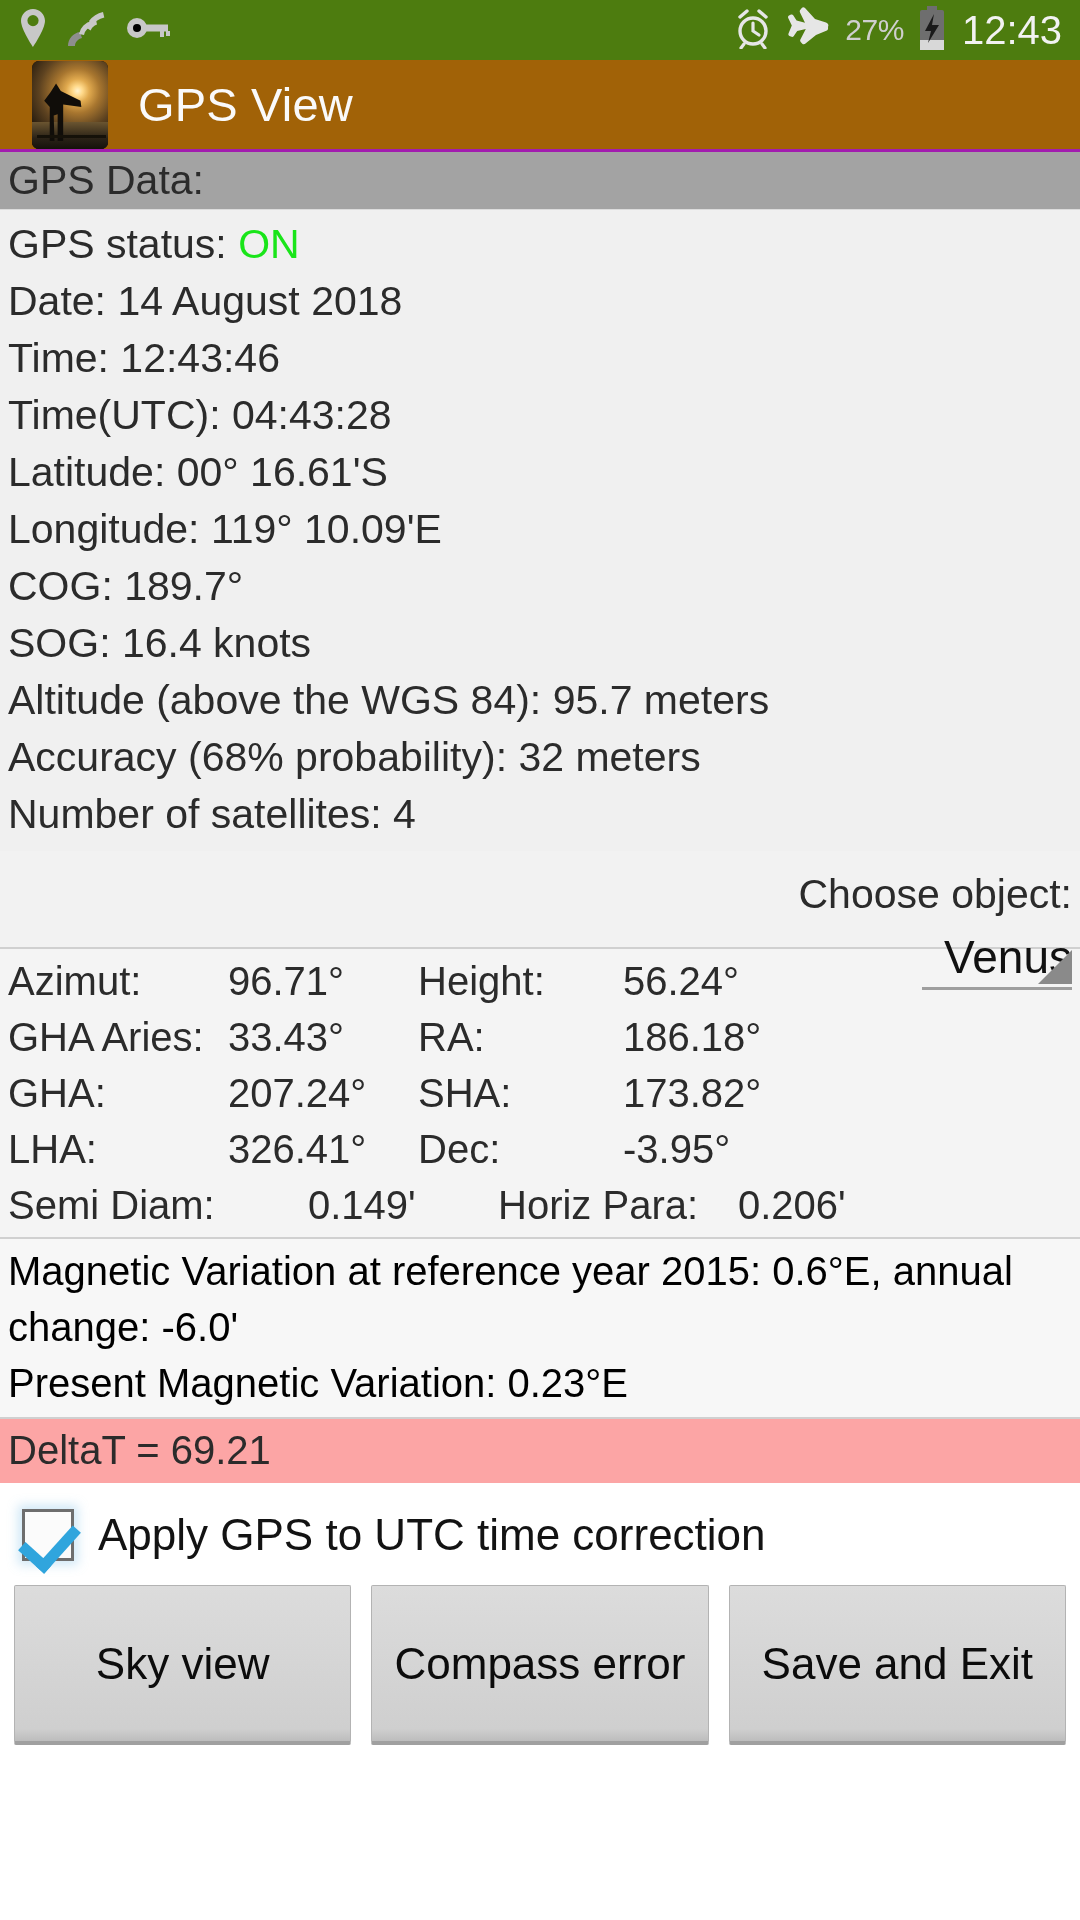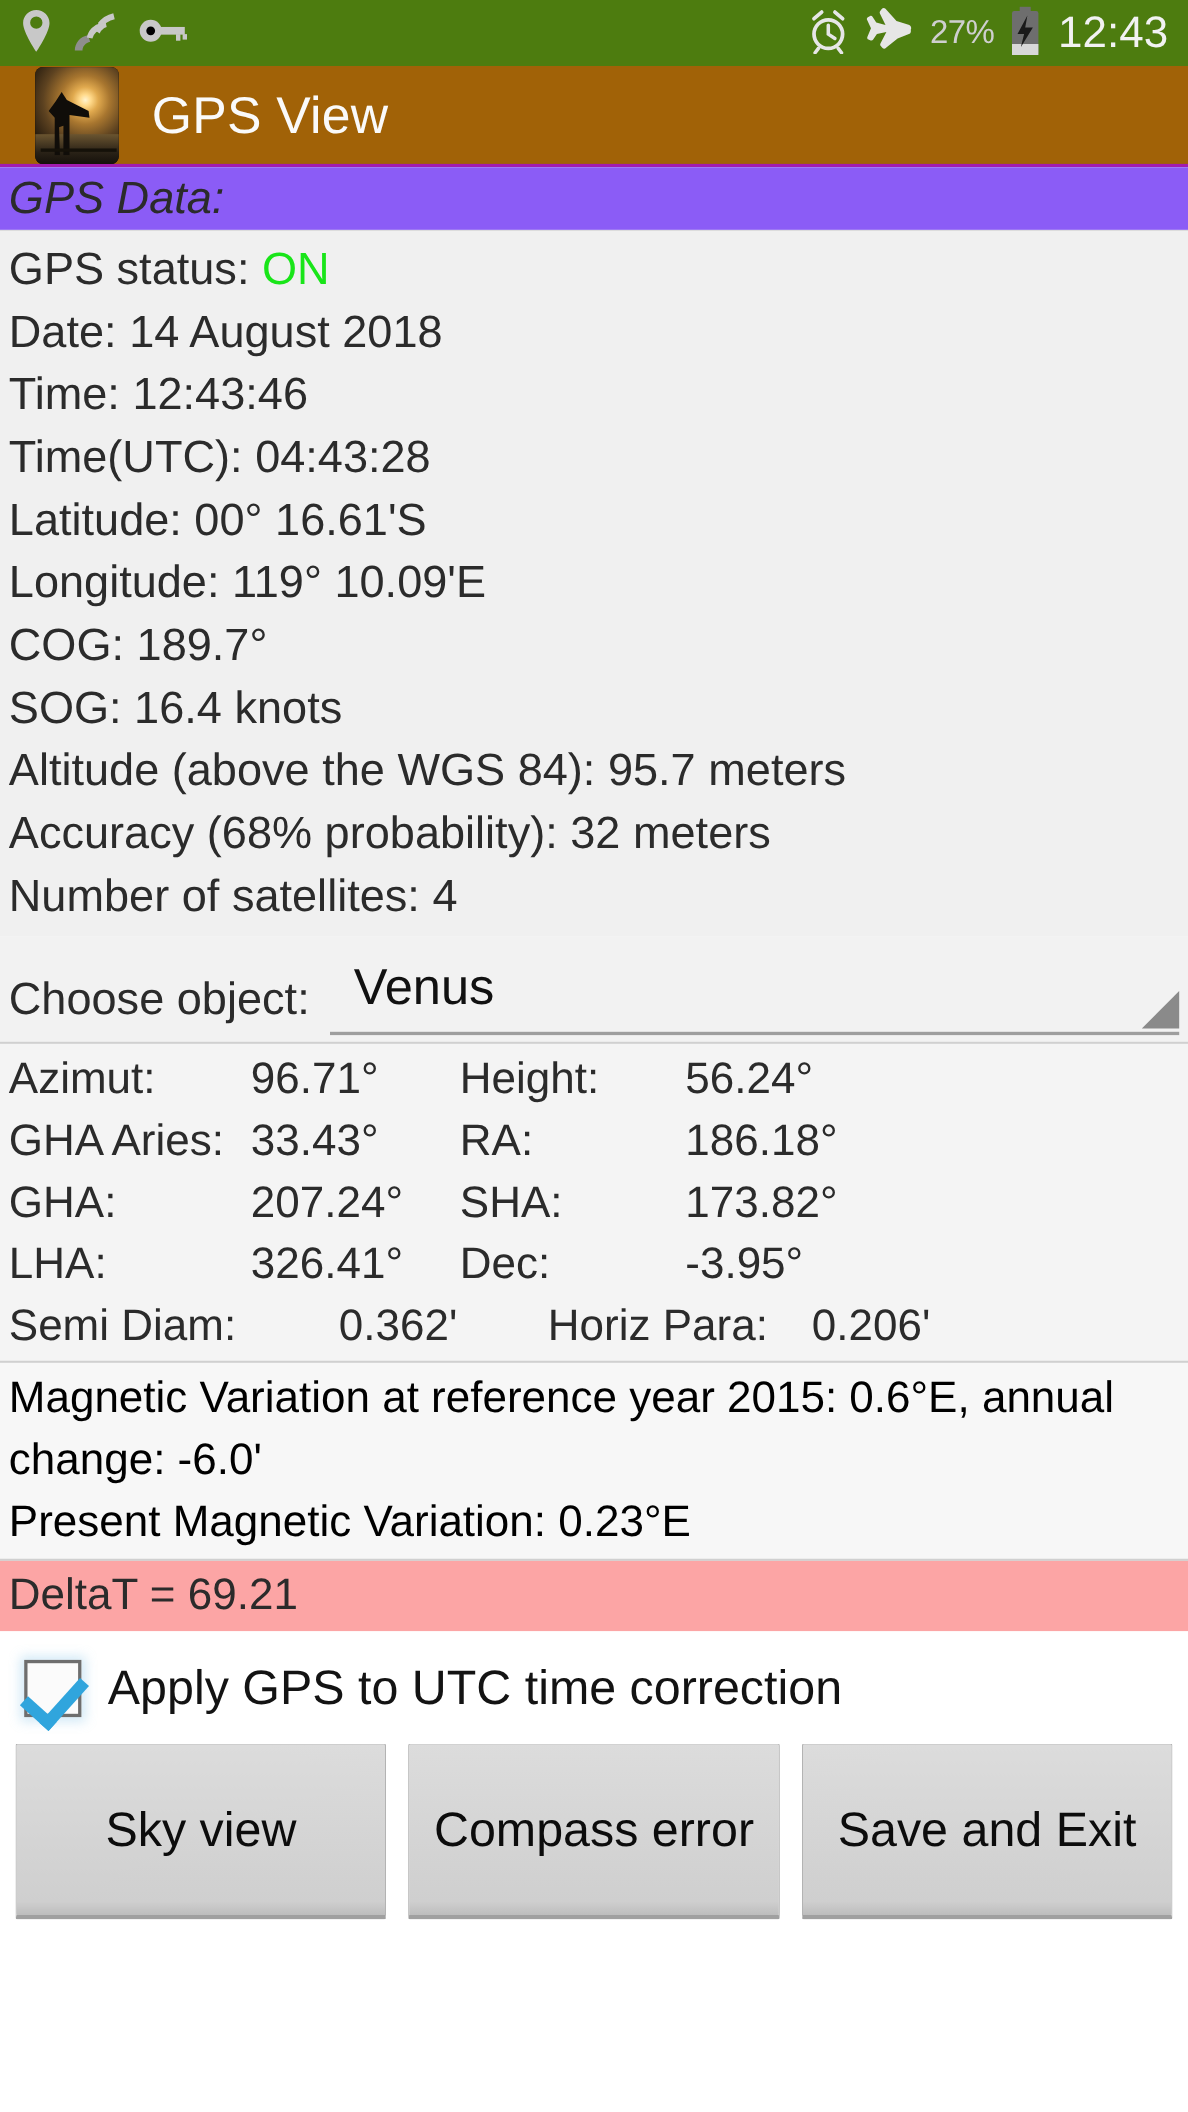--- a/index.html
+++ b/index.html
@@ -72,28 +72,29 @@
   .hr-thin { height: 1px; background: #dcdcdc; width: 100%; }
 
   .line {
     font-size: 41px; color: #2b2b2b;
     padding: 0 8px; line-height: 57px;
     white-space: nowrap;
   }
   .line.green-val .val { color: #19e519; }
 
   .gps-block { background:#f0f0f0; padding: 6px 0 8px 0; }
-  .gps-hdr { background:#8b5cf6;font-style:italic; }
+  .gps-hdr { background:#a3a3a3; }
 
   
   .choose-row {
     background:#f2f2f2;
     display:flex; align-items:flex-end;
     padding: 14px 8px 6px 8px;
     height: 96px;
+    flex-direction: column;
   }
   .choose-label {
     font-size: 41px; color:#2b2b2b; line-height:58px; flex:0 0 auto;
     padding-bottom: 4px;
   }
   .spinner {
     position: relative; flex: 1 1 auto; margin-left: 18px;
     height: 74px;
     border-bottom: 3px solid #9e9e9e;
   }
@@ -278,21 +279,21 @@
       <span class="c4">173.82°</span>
     </div>
     <div class="astro-row">
       <span class="c1">LHA:</span>
       <span class="c2">326.41°</span>
       <span class="c3">Dec:</span>
       <span class="c4">-3.95°</span>
     </div>
     <div class="astro-row wide">
       <span class="c1">Semi Diam:</span>
-      <span class="c2">0.362'</span>
+      <span class="c2">0.149'</span>
       <span class="c3">Horiz Para:</span>
       <span class="c4">0.206'</span>
     </div>
   </div>
   <div class="hr"></div>
 
   <div class="mag">
     <div class="line">Magnetic Variation at reference year 2015: 0.6°E, annual change: -6.0'</div>
     <div class="line">Present Magnetic Variation: 0.23°E</div>
   </div>

